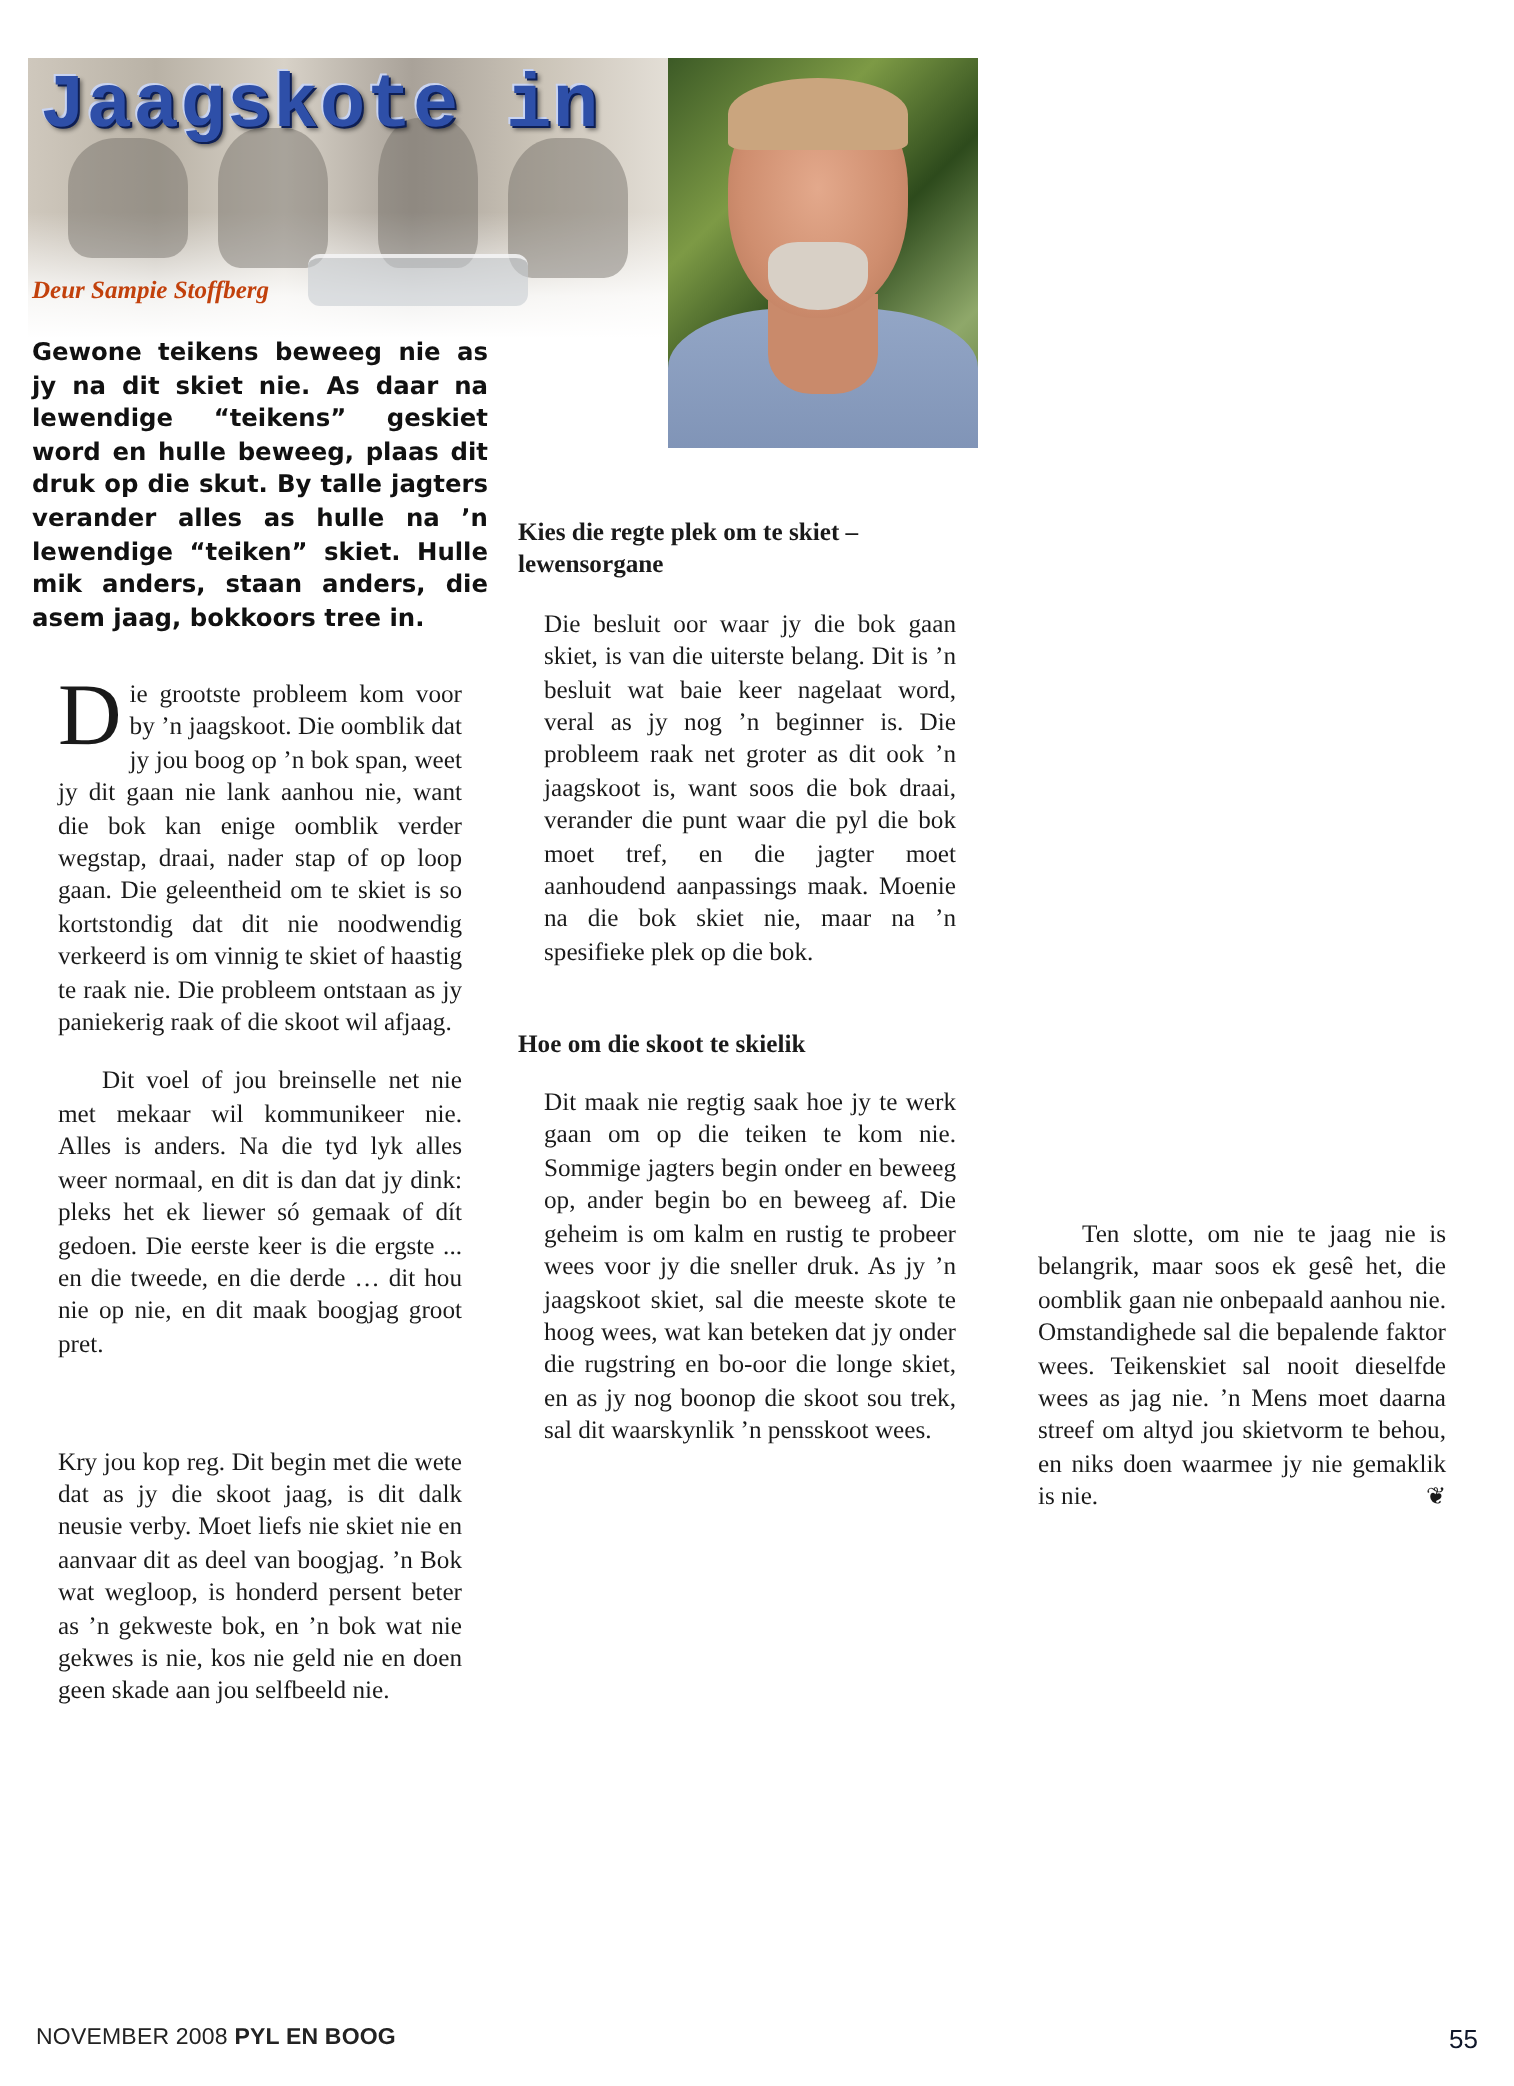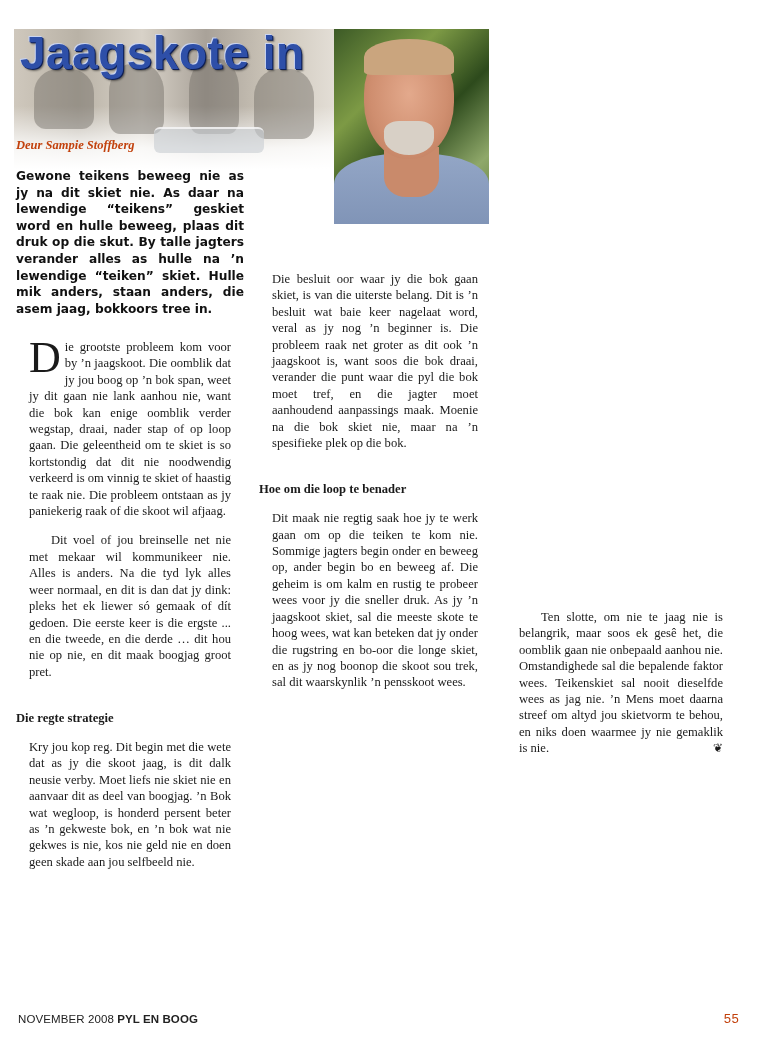--- a/index.html
+++ b/index.html
@@ -8,22 +8,22 @@
 
   
   .banner { position:absolute; left:14px; top:29px; width:320px; height:140px; overflow:hidden;
     background:
       linear-gradient(to bottom, rgba(255,255,255,0) 0%, rgba(255,255,255,0) 55%, rgba(255,255,255,0.85) 85%, #fff 100%),
       linear-gradient(to right, #cfc8bd 0%, #b9b2a6 20%, #d8d2c8 40%, #a9a299 60%, #cbc4b8 80%, #e3ded6 100%); }
   .banner .animal { position:absolute; background:#6f6a64; opacity:0.45; border-radius:40% 40% 20% 20%; }
   .banner .trough { position:absolute; left:140px; top:98px; width:110px; height:24px; border-radius:6px;
     background:rgba(200,205,210,0.6); border-top:2px solid rgba(255,255,255,0.7); }
   .title { position:absolute; left:16px; top:28px; margin:4px;
-    font-family:Liberation Sans, sans-serif; font-weight:bold;
-    font-size:46px; line-height:43px; color:#2e4fa8; letter-spacing:0.5px;
+    font-family:Liberation Mono, monospace; font-weight:bold;
+    font-size:38px; line-height:43px; color:#2e4fa8; letter-spacing:0.5px;
     text-shadow: 1px 1px 0 #0e1f55, 2px 2px 2px rgba(0,0,0,0.45), -1px -1px 0 #c9d4f2; }
   .byline { position:absolute; left:16px; top:138px; font-style:italic; font-weight:bold;
     font-size:12.5px; color:#c2410c; }
 
   
   .portrait { position:absolute; left:334px; top:29px; width:155px; height:195px; overflow:hidden;
     background:linear-gradient(135deg, #3c5a26 0%, #7d9a45 30%, #2d4a1c 55%, #8fa86a 80%, #5e7a3a 100%); }
   .portrait .head { position:absolute; left:30px; top:12px; width:90px; height:118px; border-radius:45% 45% 48% 48%;
     background:radial-gradient(ellipse at 50% 45%, #e3a98c 0%, #cf8e6f 60%, #b57658 100%); }
   .portrait .hair { position:absolute; left:30px; top:10px; width:90px; height:36px; border-radius:50% 50% 10% 10%;
@@ -49,22 +49,22 @@
   .c1 { left:16px; top:326px; width:228px; }
   .c2 { left:259px; top:258px; width:232px; }
   .c3 { left:506px; top:596px; width:230px; }
 
   .dropcap { float:left; font-size:44px; line-height:34px; margin:2px 4px 0 0; font-weight:normal; }
   .endmark { float:right; font-size:12px; }
 
   .footer-left { position:absolute; left:18px; top:1013px; font-family:"Liberation Sans", "DejaVu Sans", sans-serif;
     font-size:11.5px; color:#222; letter-spacing:0.1px; }
   .footer-left b { font-weight:bold; }
-  .footer-right { position:absolute; right:18px; top:1012px; font-family:Liberation Mono, monospace;
-    font-size:13px; color:#c2410c; }
+  .footer-right { position:absolute; right:18px; top:1012px; font-family:Liberation Sans, sans-serif;
+    font-size:13px; color:#0f172a; }
 </style>
 </head>
 <body>
 
 <div class="banner">
   <div class="animal" style="left:20px;top:40px;width:60px;height:60px;"></div>
   <div class="animal" style="left:95px;top:35px;width:55px;height:70px;"></div>
   <div class="animal" style="left:175px;top:30px;width:50px;height:75px;"></div>
   <div class="animal" style="left:240px;top:40px;width:60px;height:70px;"></div>
   <div class="trough"></div>
@@ -81,28 +81,28 @@
   <div class="hair"></div>
   <div class="beard"></div>
 </div>
 
 <p class="lead">Gewone teikens beweeg nie as jy na dit skiet nie. As daar na lewendige “teikens” geskiet word en hulle beweeg, plaas dit druk op die skut. By talle jagters verander alles as hulle na ’n lewendige “teiken” skiet. Hulle mik anders, staan anders, die asem jaag, bokkoors tree in.</p>
 
 <div class="col c1">
   <p><span class="dropcap">D</span><span>ie grootste probleem kom voor by ’n jaagskoot. Die oomblik dat jy jou boog op ’n bok span, weet jy dit gaan nie lank aanhou nie, want die bok kan enige oomblik verder wegstap, draai, nader stap of op loop gaan. Die geleentheid om te skiet is so kortstondig dat dit nie noodwendig verkeerd is om vinnig te skiet of haastig te raak nie. Die probleem ontstaan as jy paniekerig raak of die skoot wil afjaag.</span></p>
   <p class="ind">Dit voel of jou breinselle net nie met mekaar wil kommunikeer nie. Alles is anders. Na die tyd lyk alles weer normaal, en dit is dan dat jy dink: pleks het ek liewer só gemaak of dít gedoen. Die eerste keer is die ergste ... en die tweede, en die derde … dit hou nie op nie, en dit maak boogjag groot pret.</p>
   <div class="gap"></div>
-  <h3>Die regte strategie</h3>
   <p>Kry jou kop reg. Dit begin met die wete dat as jy die skoot jaag, is dit dalk neusie verby. Moet liefs nie skiet nie en aanvaar dit as deel van boogjag. ’n Bok wat wegloop, is honderd persent beter as ’n gekweste bok, en ’n bok wat nie gekwes is nie, kos nie geld nie en doen geen skade aan jou selfbeeld nie.</p>
 </div>
 
 <div class="col c2">
+  <h3>Kies die regte plek om te skiet – lewensorgane</h3>
   <p>Die besluit oor waar jy die bok gaan skiet, is van die uiterste belang. Dit is ’n besluit wat baie keer nagelaat word, veral as jy nog ’n beginner is. Die probleem raak net groter as dit ook ’n jaagskoot is, want soos die bok draai, verander die punt waar die pyl die bok moet tref, en die jagter moet aanhoudend aanpassings maak. Moenie na die bok skiet nie, maar na ’n spesifieke plek op die bok.</p>
   <div class="gap"></div>
-  <h3>Hoe om die loop te benader</h3>
+  <h3>Hoe om die skoot te skielik</h3>
   <p>Dit maak nie regtig saak hoe jy te werk gaan om op die teiken te kom nie. Sommige jagters begin onder en beweeg op, ander begin bo en beweeg af. Die geheim is om kalm en rustig te probeer wees voor jy die sneller druk. As jy ’n jaagskoot skiet, sal die meeste skote te hoog wees, wat kan beteken dat jy onder die rugstring en bo-oor die longe skiet, en as jy nog boonop die skoot sou trek, sal dit waarskynlik ’n pensskoot wees.</p>
   <div class="gap"></div>
 </div>
 
 <div class="col c3">
   <p class="ind"><span>Ten slotte, om nie te jaag nie is belangrik, maar soos ek gesê het, die oomblik gaan nie onbepaald aanhou nie. Omstandighede sal die bepalende faktor wees. Teikenskiet sal nooit dieselfde wees as jag nie. ’n Mens moet daarna streef om altyd jou skietvorm te behou, en niks doen waarmee jy nie gemaklik is nie.</span> <span class="endmark">❦</span></p>
 </div>
 
 <div class="footer-left">
   <span>NOVEMBER 2008</span>

